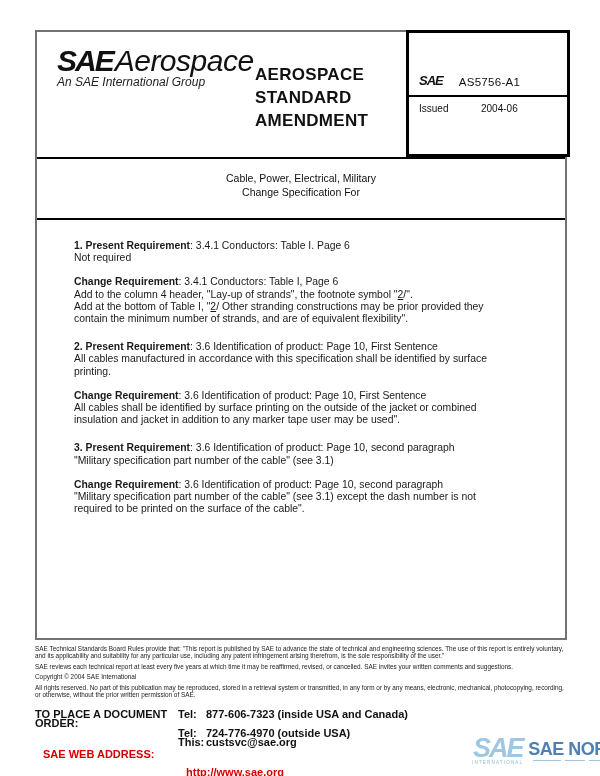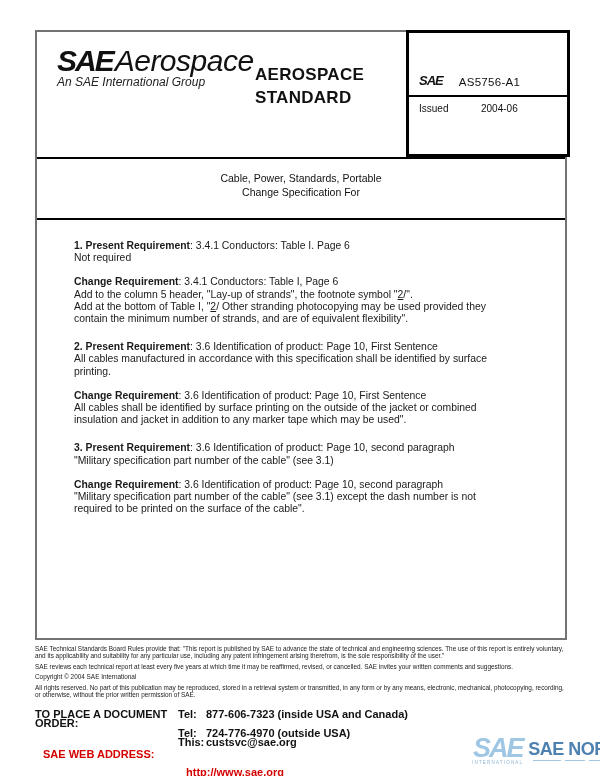--- a/index.html
+++ b/index.html
@@ -66,54 +66,55 @@
     <div class="logo-block">
       <div class="logo-line">
         <span class="logo-sae">SAE</span><span class="logo-aero">Aerospace</span>
       </div>
       <div class="logo-tag">An SAE International Group</div>
     </div>
 
     <div class="doc-type">
       <div>AEROSPACE</div>
       <div>STANDARD</div>
+      <div>AMENDMENT</div>
     </div>
 
     <div class="header-divider"></div>
 
     <div class="title-block">
-      <div>Cable, Power, Standards, Portable</div>
+      <div>Cable, Power, Electrical, Military</div>
       <div>Change Specification For</div>
     </div>
 
     <div class="body-divider"></div>
 
     <div id="body-sections">
         <div class="section">
           <div class="para">
             <div class="line"><span class="b">1. Present Requirement</span><span>: 3.4.1 Conductors: Table I. Page 6</span></div>
             <div class="line"><span>Not required</span></div>
           </div>
           <div class="para">
             <div class="line"><span class="b">Change Requirement</span><span>: 3.4.1 Conductors: Table I, Page 6</span></div>
-            <div class="line"><span>Add to the column 5 header, "Lay-up of strands", the footnote symbol "</span><span class="u">2</span><span>/".</span></div>
-            <div class="line"><span>Add at the bottom of Table I, "</span><span class="u">2</span><span>/ Other stranding photocopying may be used provided they</span></div>
+            <div class="line"><span>Add to the column 4 header, "Lay-up of strands", the footnote symbol "</span><span class="u">2</span><span>/".</span></div>
+            <div class="line"><span>Add at the bottom of Table I, "</span><span class="u">2</span><span>/ Other stranding constructions may be prior provided they</span></div>
             <div class="line"><span>contain the minimum number of strands, and are of equivalent flexibility".</span></div>
           </div>
         </div>
         <div class="section">
           <div class="para">
             <div class="line"><span class="b">2. Present Requirement</span><span>: 3.6 Identification of product: Page 10, First Sentence</span></div>
             <div class="line"><span>All cables manufactured in accordance with this specification shall be identified by surface</span></div>
             <div class="line"><span>printing.</span></div>
           </div>
           <div class="para">
             <div class="line"><span class="b">Change Requirement</span><span>: 3.6 Identification of product: Page 10, First Sentence</span></div>
             <div class="line"><span>All cables shall be identified by surface printing on the outside of the jacket or combined</span></div>
-            <div class="line"><span>insulation and jacket in addition to any marker tape which may be used".</span></div>
+            <div class="line"><span>insulation and jacket in addition to any marker tape user may be used".</span></div>
           </div>
         </div>
         <div class="section">
           <div class="para">
             <div class="line"><span class="b">3. Present Requirement</span><span>: 3.6 Identification of product: Page 10, second paragraph</span></div>
             <div class="line"><span>"Military specification part number of the cable" (see 3.1)</span></div>
           </div>
           <div class="para">
             <div class="line"><span class="b">Change Requirement</span><span>: 3.6 Identification of product: Page 10, second paragraph</span></div>
             <div class="line"><span>"Military specification part number of the cable" (see 3.1) except the dash number is not</span></div>

